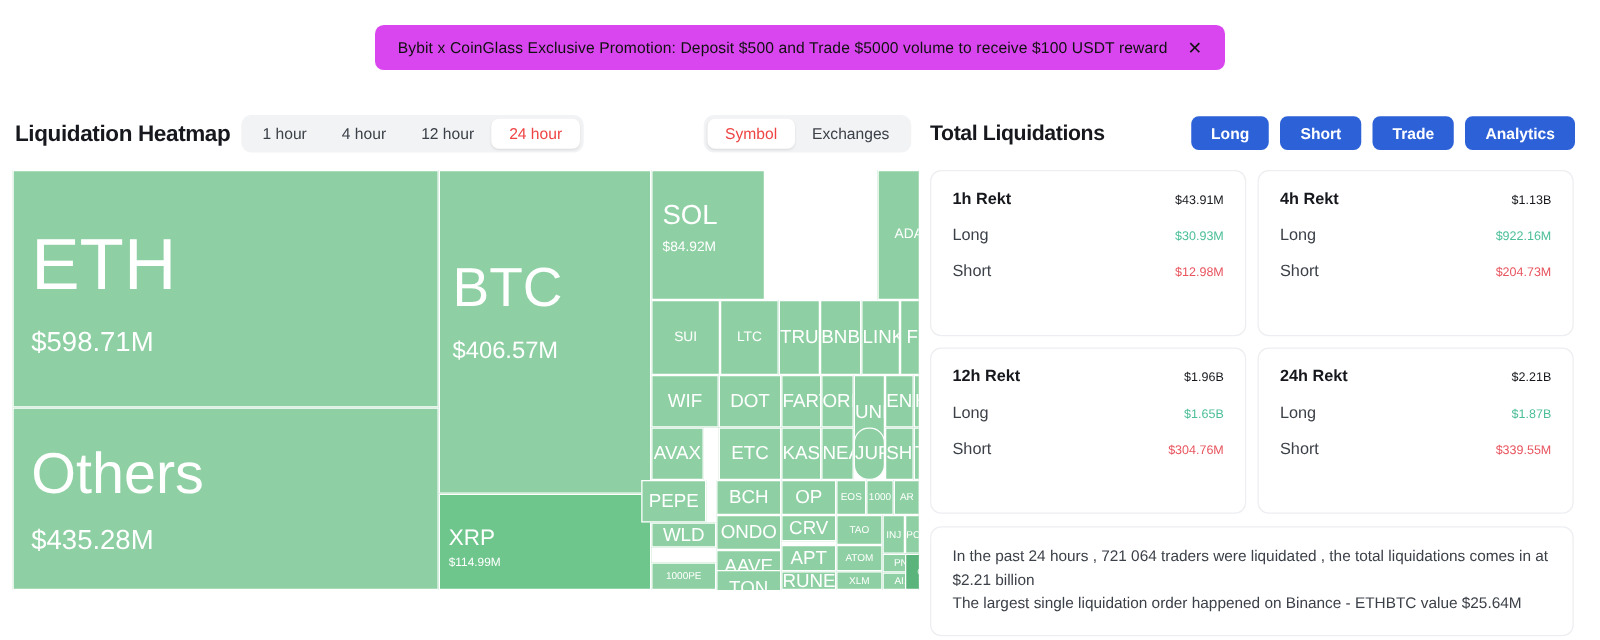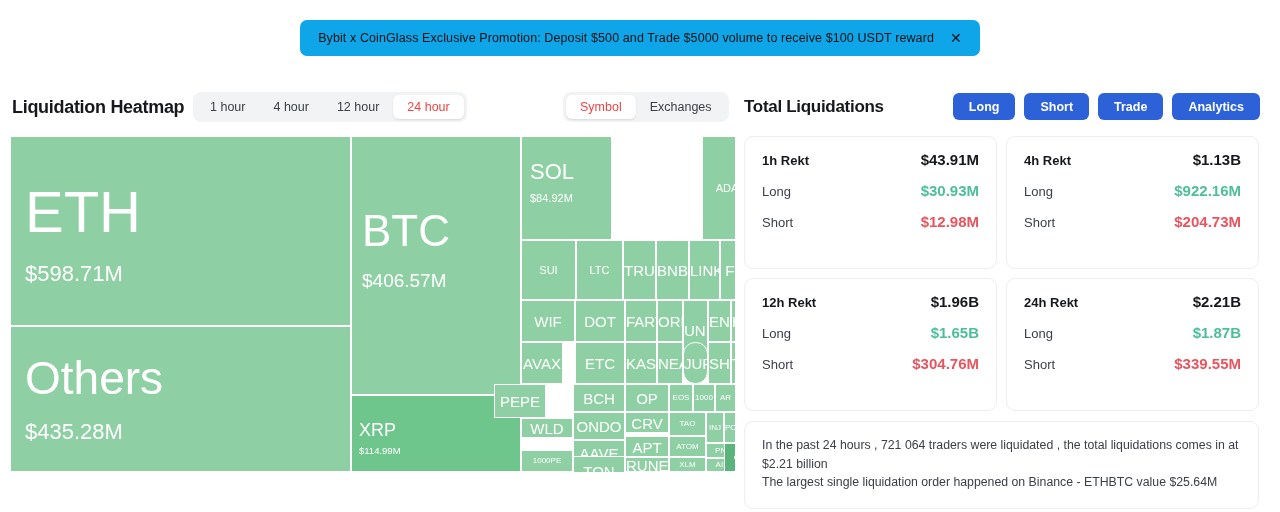--- a/index.html
+++ b/index.html
@@ -11,21 +11,21 @@
     overflow: hidden;
   }
   body { position: relative; }
 
   
   .banner-wrap {
     position: absolute; top: 20px; left: 0; width: 1280px;
     display: flex; justify-content: center;
   }
   .banner {
-    background: #0ea5e9;
+    background: #d946ef;
     border-radius: 7px;
     height: 36px;
     padding: 0 18px;
     display: flex; align-items: center; gap: 16px;
     color: #111;
     font-size: 12.5px;
     letter-spacing: .1px;
   }
   .banner-close {
     font-size: 14px; line-height: 1; color: #111;
@@ -149,21 +149,21 @@
     padding: 14px 17px 15px 17px;
     height: 133px;
   }
   .card-row {
     display: flex; justify-content: space-between; align-items: baseline;
     margin-bottom: 14px;
   }
   .card-row:last-child { margin-bottom: 0; }
   .card-label { font-size: 13px; color: #3c4048; }
   .card-row.head .card-label { font-weight: 700; color: #16181d; }
-  .card-val { font-size: 15px; font-weight: 700; color: #16181d; margin-left: 11px; }
+  .card-val { font-size: 10px; font-weight: 400; color: #16181d; margin-left: 11px; }
   .card-val.long  { color: #4dbf97; }
   .card-val.short { color: #e8555f; }
 
   .summary {
     margin-top: 10px;
     background: #ffffff;
     border: 1px solid #edeef1;
     border-radius: 9px;
     padding: 14px 17px 16px 17px;
     width: 515px;
@@ -294,21 +294,21 @@
   <div class="tile sz-xxs" style="left:673px;top:206px;width:25px;height:42px;border-radius:12px;">
     <span class="tname">JUP</span>
   </div>
   <div class="tile sz-xxs" style="left:698px;top:206px;width:23px;height:42px;">
     <span class="tname">SHIB</span>
   </div>
   <div class="tile sz-xxs" style="left:721px;top:206px;width:24px;height:42px;">
     <span class="tname">TIA</span>
   </div>
 
-  <div class="tile sz-xxs" style="left:484px;top:248px;width:52px;height:34px;">
+  <div class="tile sz-xxs" style="left:503px;top:248px;width:52px;height:34px;">
     <span class="tname">PEPE</span>
   </div>
   <div class="tile sz-xxs" style="left:511px;top:282px;width:52px;height:20px;">
     <span class="tname">WLD</span>
   </div>
   <div class="tile sz-tiny" style="left:511px;top:314px;width:52px;height:22px;">
     <span class="tname">1000PE</span>
   </div>
 
   <div class="tile sz-xxs" style="left:563px;top:248px;width:52px;height:28px;">

